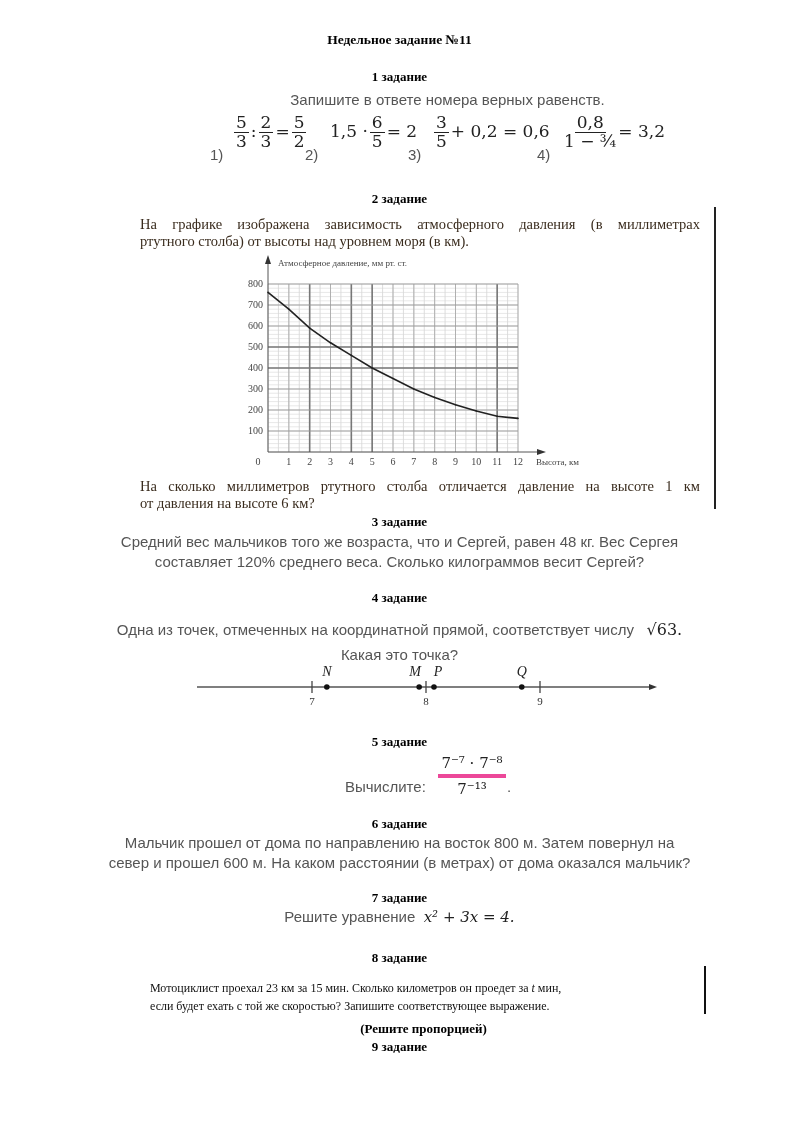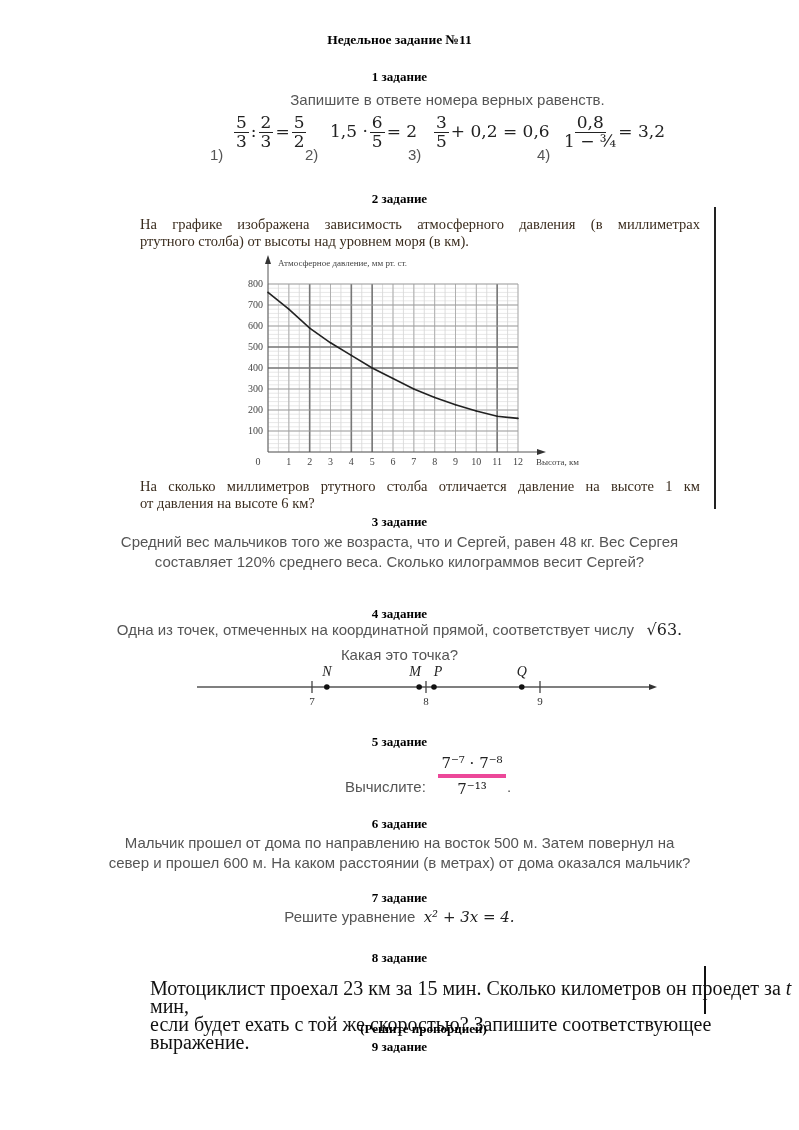--- a/index.html
+++ b/index.html
@@ -205,21 +205,21 @@
   <div style="text-align:justify;text-align-last:justify;">На сколько миллиметров ртутного столба отличается давление на высоте 1 км</div>
   <div>от давления на высоте 6 км?</div>
 </div>
 
 <div class="abs h" style="top:514px;">3 задание</div>
 <div class="abs sans c" style="top:532px;line-height:20px;">
   <div>Средний вес мальчиков того же возраста, что и Сергей, равен 48 кг. Вес Сергея</div>
   <div>составляет 120% среднего веса. Сколько килограммов весит Сергей?</div>
 </div>
 
-<div class="abs h" style="top:606px;">4 задание</div>
+<div class="abs h" style="top:590px;">4 задание</div>
 <div class="abs sans c" style="top:617px;line-height:25px;">
   <div><span>Одна из точек, отмеченных на координатной прямой, соответствует числу</span>&nbsp;&nbsp;&nbsp;<span class="math" style="font-size:16px;color:#222;">√63.</span></div>
   <div>Какая это точка?</div>
 </div>
 <svg class="abs" style="left:195px;top:660px;" width="470" height="50">
   <line x1="2" y1="27" x2="455" y2="27" stroke="#555" stroke-width="1.5"></line>
   <polygon points="462,27 454,24 454,30" fill="#333"></polygon>
   <g id="nl-ticks">
       <line x1="117" y1="21" x2="117" y2="33" stroke="#444" stroke-width="1.3"></line>
       <text x="117" y="45" font-size="11" text-anchor="middle" fill="#333" font-family="DejaVu Serif, serif">7</text>
@@ -245,30 +245,30 @@
   <span class="abs sans" style="left:0;top:24px;">Вычислите:</span>
   <span class="abs math" style="left:96px;top:0;font-size:15px;display:flex;flex-direction:column;align-items:center;width:62px;">
     <span style="border-bottom:4px solid #ec4899;padding:0 3px 2px;white-space:nowrap;">7⁻⁷ · 7⁻⁸</span>
     <span style="padding-top:2px;">7⁻¹³</span>
   </span>
   <span class="abs sans" style="left:162px;top:24px;">.</span>
 </div>
 
 <div class="abs h" style="top:816px;">6 задание</div>
 <div class="abs sans c" style="top:833px;line-height:20px;">
-  <div>Мальчик прошел от дома по направлению на восток 500 м. Затем повернул на</div>
+  <div>Мальчик прошел от дома по направлению на восток 800 м. Затем повернул на</div>
   <div>север и прошел 600 м. На каком расстоянии (в метрах) от дома оказался мальчик?</div>
 </div>
 
 <div class="abs h" style="top:890px;">7 задание</div>
 <div class="abs sans c" style="top:908px;">
   <span>Решите уравнение</span>&nbsp;&nbsp;<span class="math" style="font-style:italic;font-size:15px;color:#222;">x² + 3x = 4.</span>
 </div>
 
 <div class="abs h" style="top:950px;">8 задание</div>
 <div class="abs" style="left:704px;top:966px;width:2px;height:48px;background:#111;"></div>
-<div class="abs" style="left:150px;top:979px;font-family:'Liberation Serif',serif;font-size:20px;line-height:18px;color:#111;">
+<div class="abs" style="left:150px;top:979px;font-family:'Liberation Serif',serif;font-size:12px;line-height:18px;color:#111;">
   <div><span>Мотоциклист проехал 23 км за 15 мин. Сколько километров он проедет за </span><i>t</i><span> мин,</span></div>
   <div>если будет ехать с той же скоростью? Запишите соответствующее выражение.</div>
 </div>
 <div class="abs h" style="top:1021px;margin-left:24px;">(Решите пропорцией)</div>
 
 <div class="abs h" style="top:1039px;">9 задание</div>
 
 </body></html>

